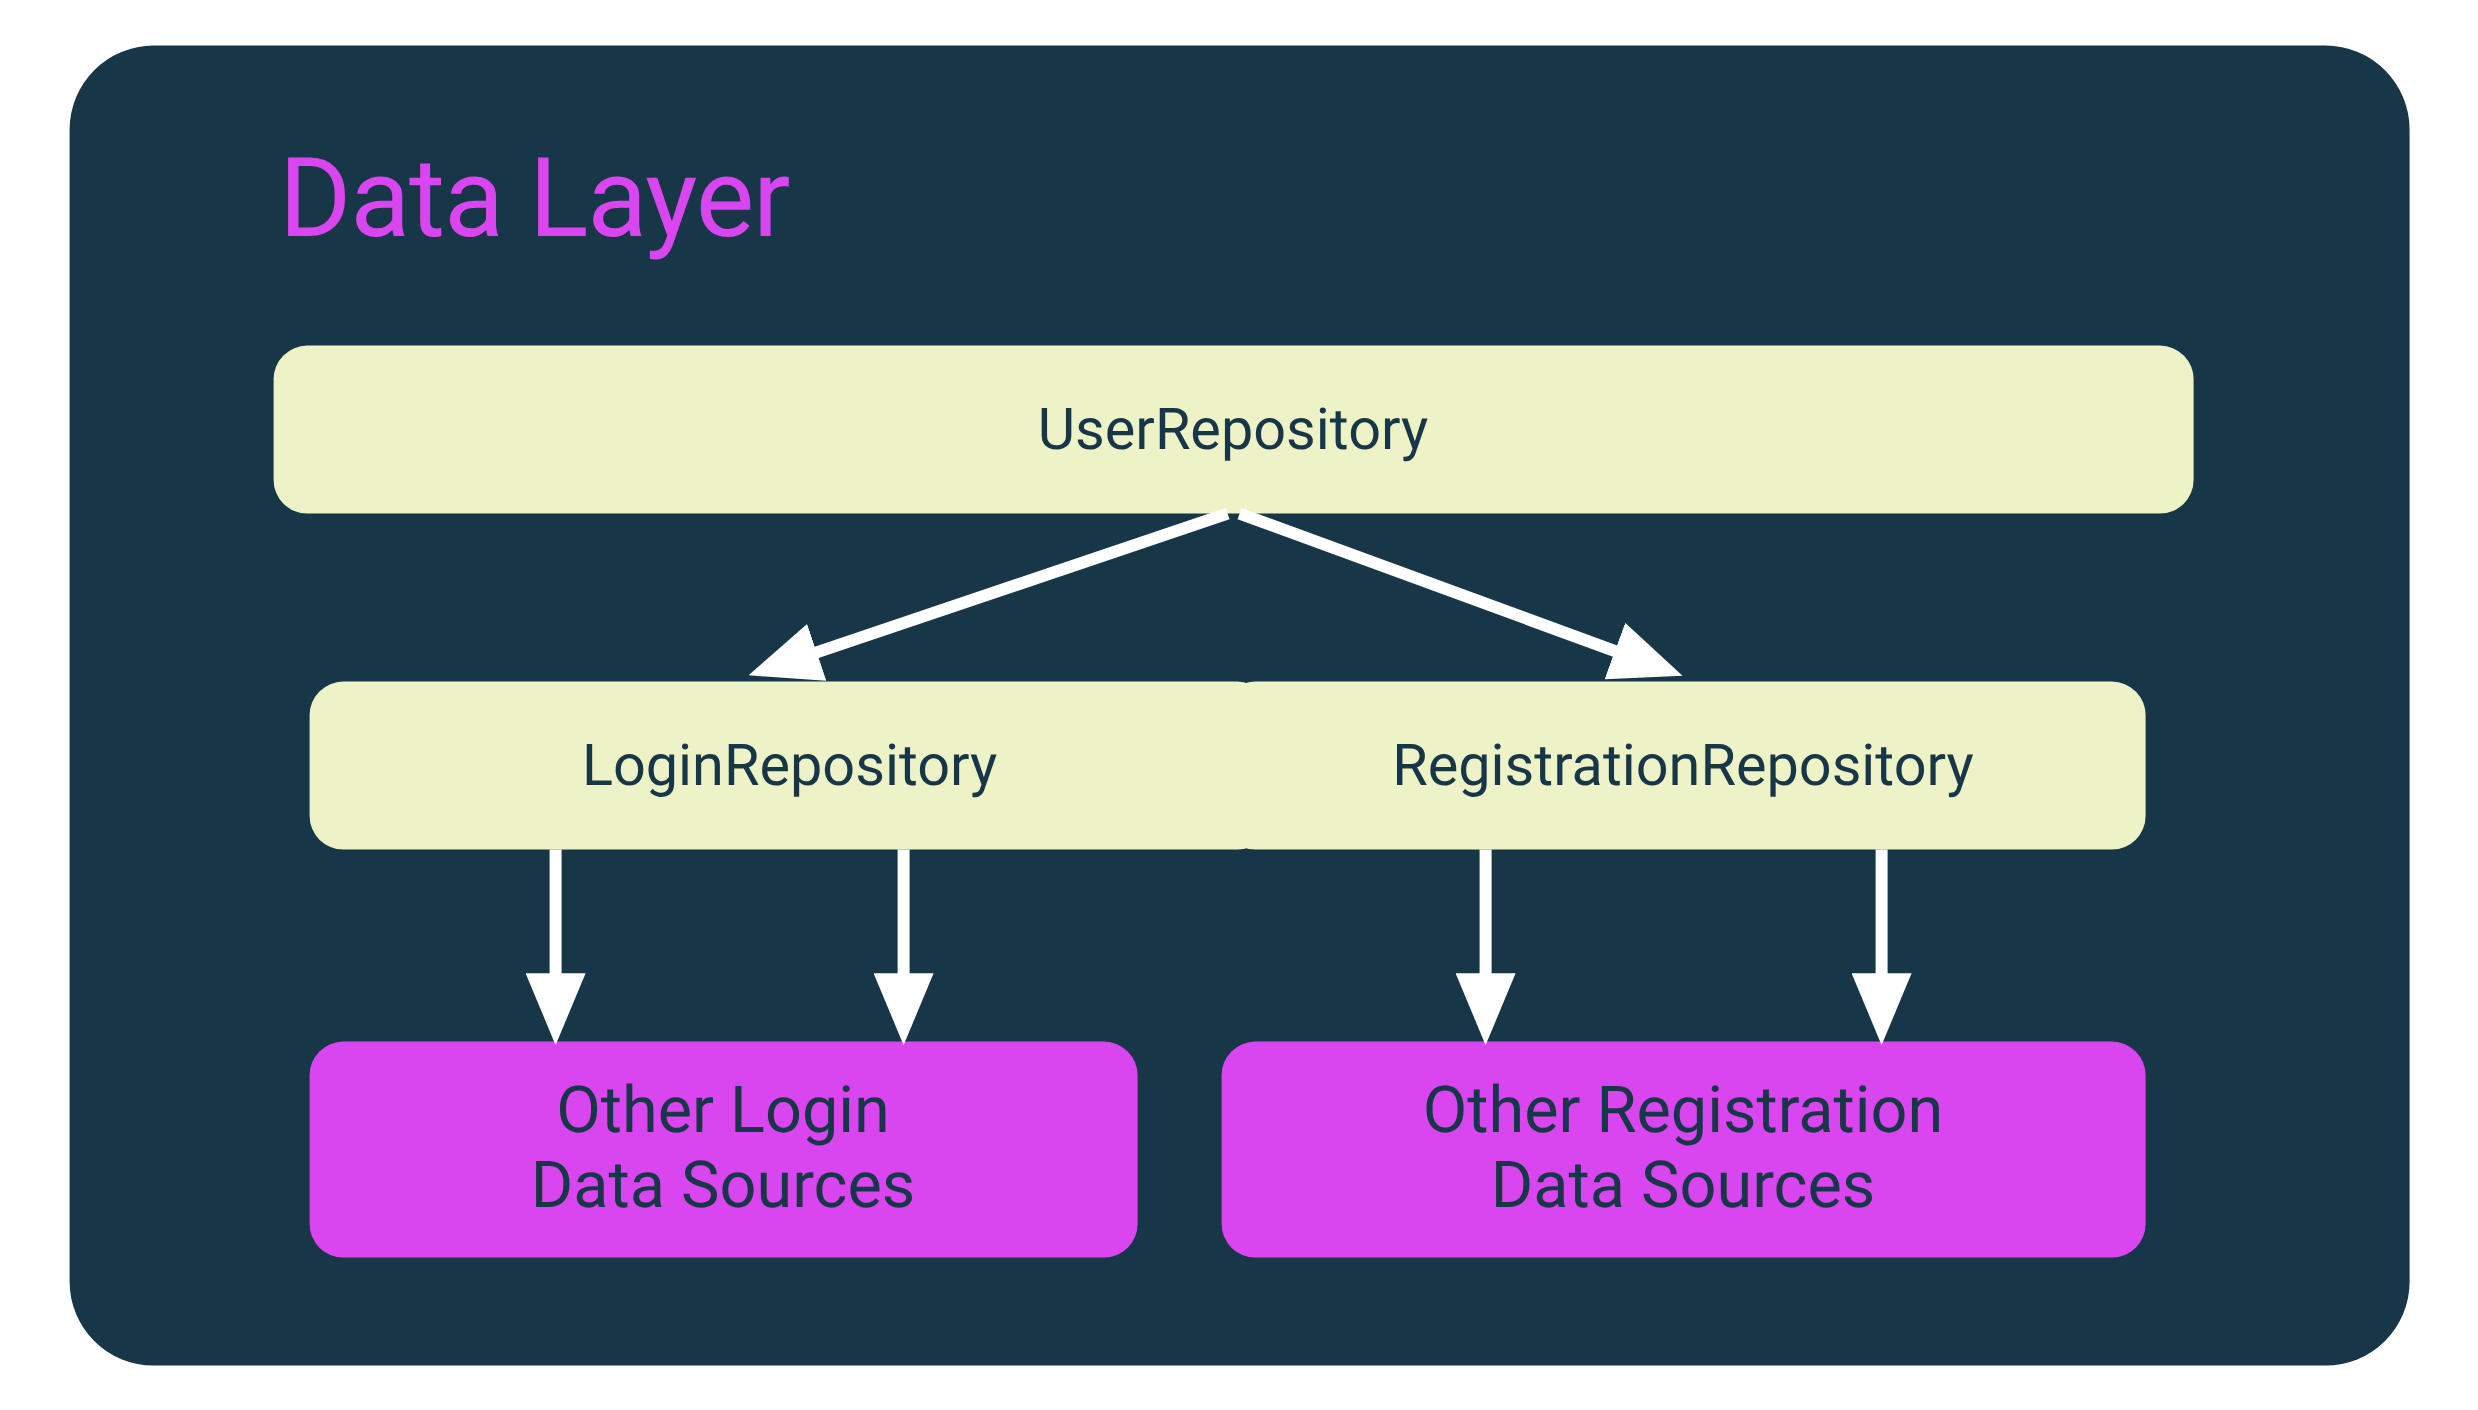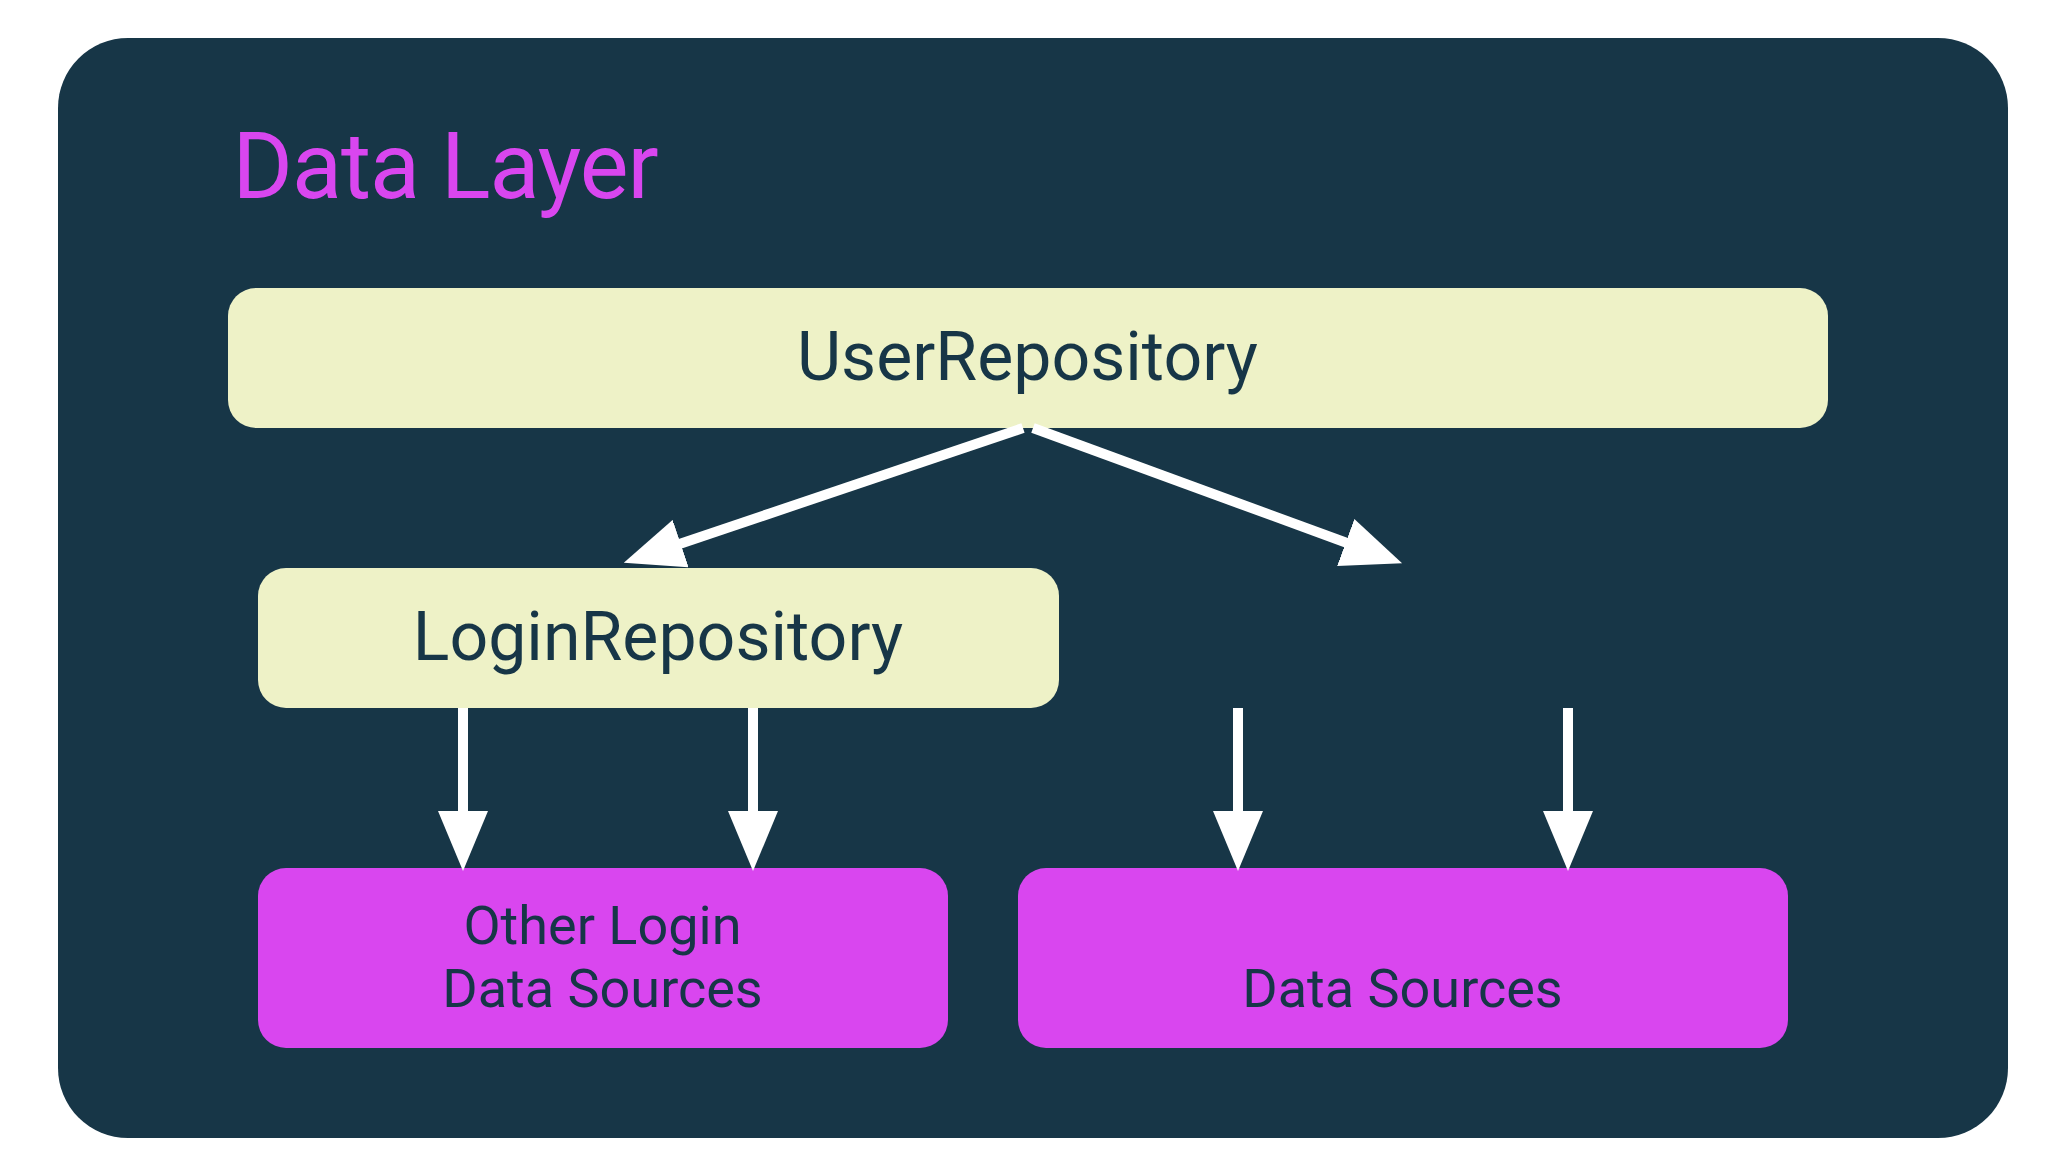--- a/index.html
+++ b/index.html
@@ -30,21 +30,21 @@
     margin-top: 15px;
   }
   .box {
     position: absolute;
     border-radius: 28px;
     display: flex;
     align-items: center;
     justify-content: center;
     text-align: center;
     color: #173647;
-    font-size: 68px;
+    font-size: 48px;
     font-weight: 400;
     line-height: 1.15;
   }
   .box-green { background: #eef2c7; }
   .box-blue  { background: #d946ef; }
 
   .user-repo {
     left: 170px;
     top: 250px;
     width: 1600px;
@@ -93,31 +93,34 @@
   <div class="title">Data Layer</div>
 
   <div class="box box-green user-repo">
     <span>UserRepository</span>
   </div>
 
   <div class="box box-green login-repo">
     <span>LoginRepository</span>
   </div>
 
+  <div class="box box-green reg-repo">
+    <span>RegistrationRepository</span>
+  </div>
 
   <div class="box box-blue login-ds">
     <div>
       <span>Other Login</span><br>
       <span>Data Sources</span>
     </div>
   </div>
 
   <div class="box box-blue reg-ds">
     <div>
-      <br>
+      <span>Other Registration</span><br>
       <span>Data Sources</span>
     </div>
   </div>
 
   <svg class="arrows" viewBox="0 0 1950 1100">
     <defs>
       <marker id="arrowhead" markerWidth="6" markerHeight="5" refX="4.5" refY="2.5" orient="auto">
         <polygon points="0 0, 6 2.5, 0 5" fill="#ffffff"></polygon>
       </marker>
     </defs>

